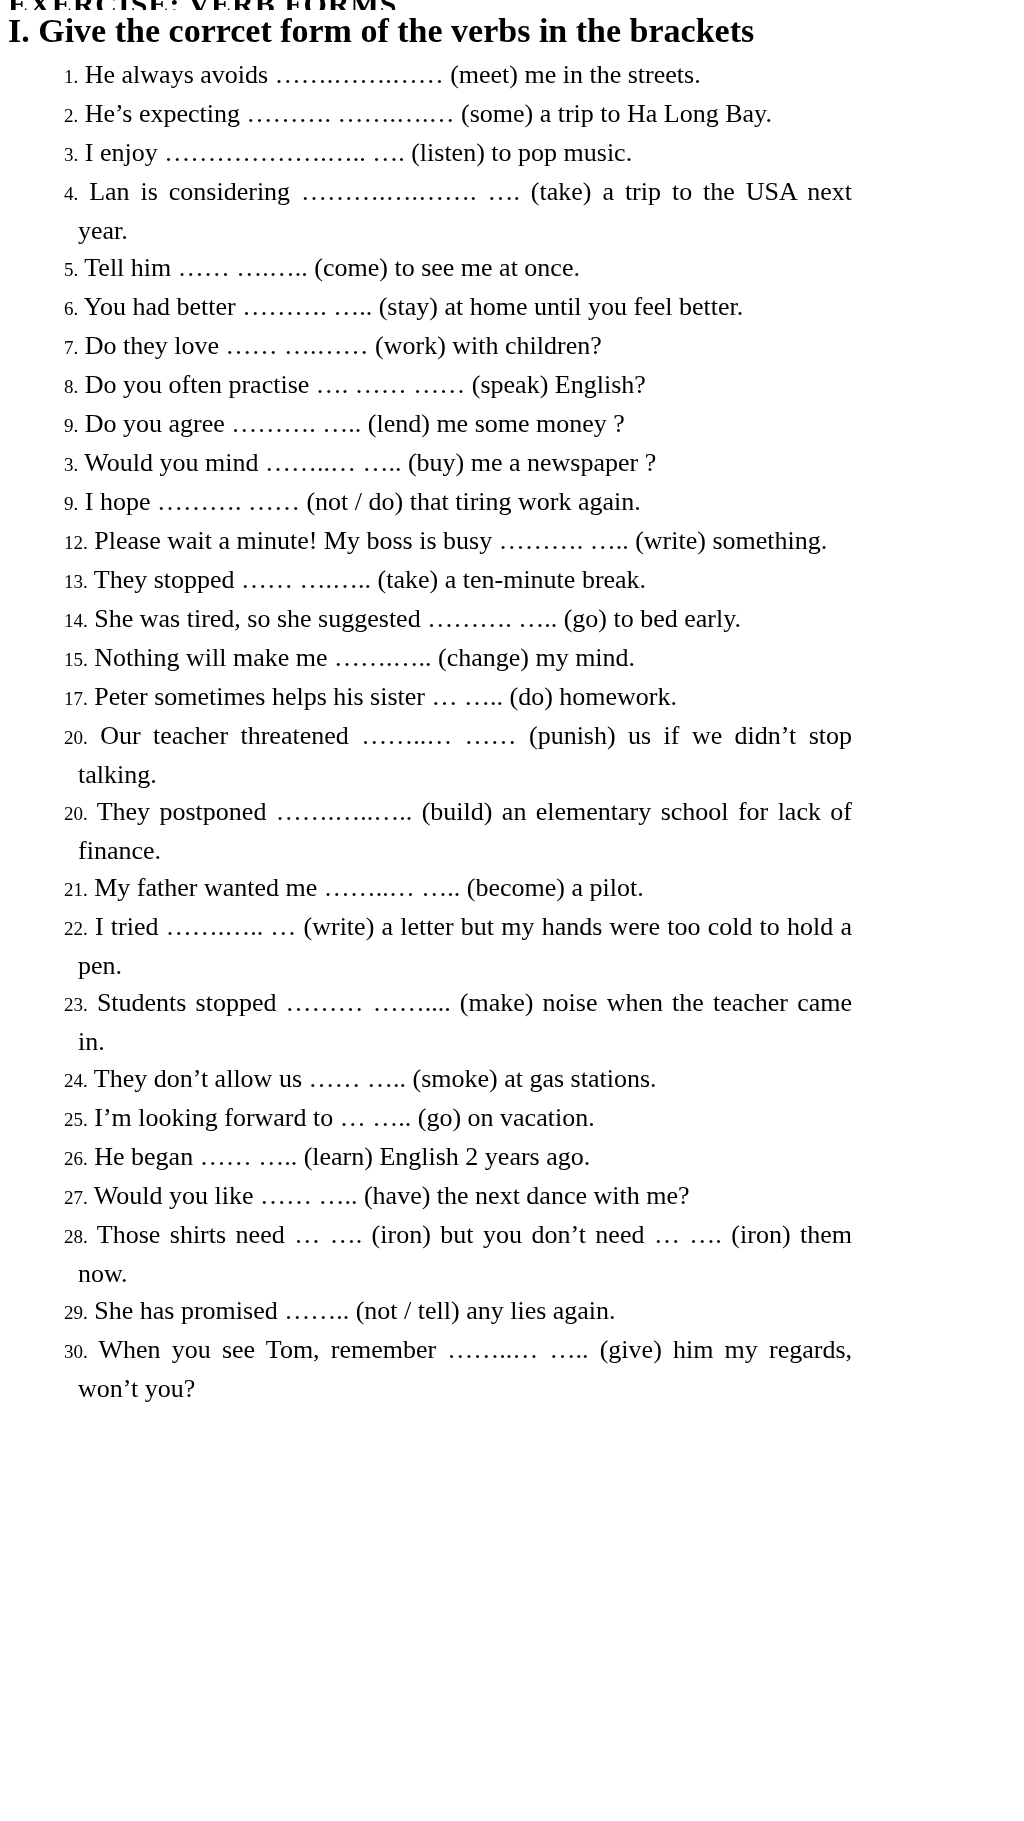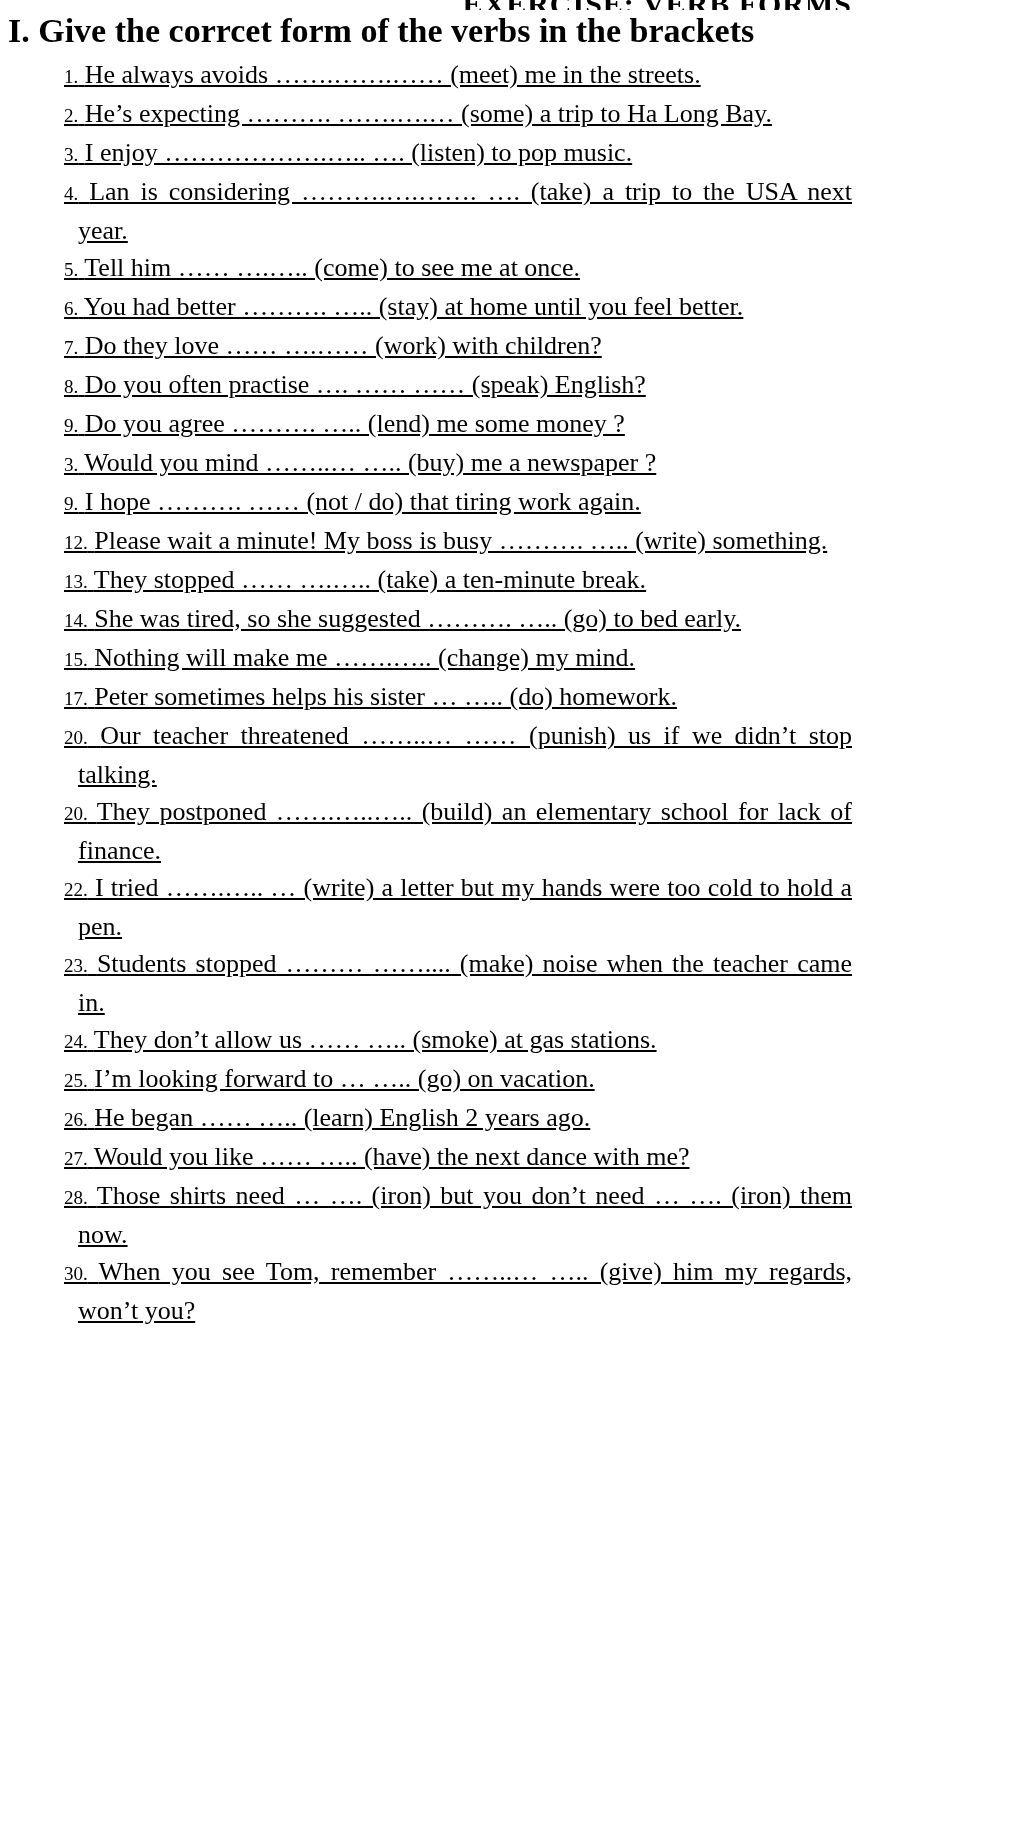--- a/index.html
+++ b/index.html
@@ -14,21 +14,21 @@
     min-height: 1821px;
     box-sizing: border-box;
     padding: 0 172px 24px 8px;
     background: #ffffff;
     overflow: hidden;
   }
   
   .clipped-title {
     height: 10px;
     overflow: hidden;
-    text-align: right;
+    text-align: left;
     position: relative;
   }
   .clipped-title span {
     display: inline-block;
     font-weight: bold;
     font-size: 30px;
     line-height: 30px;
     margin-top: -22px;
     letter-spacing: 1px;
     white-space: nowrap;
@@ -41,21 +41,20 @@
   }
   .list {
     font-size: 26px;
     line-height: 37px;
   }
   .item {
     padding-left: 70px;
     text-indent: -14px;
     text-align: justify;
     text-justify: inter-word;
-    text-decoration: underline;
   }
   .item .num {
     font-size: 19px;
   }
 </style>
 </head>
 <body>
 
 <div class="page">
 
@@ -77,23 +76,25 @@
       <div class="item"><span class="num">9.</span> <span class="txt">Do you agree ………. ….. (lend) me some money ?</span></div>
       <div class="item"><span class="num">3.</span> <span class="txt">Would you mind ……..… ….. (buy) me a newspaper ?</span></div>
       <div class="item"><span class="num">9.</span> <span class="txt">I hope ………. …… (not / do) that tiring work again.</span></div>
       <div class="item"><span class="num">12.</span> <span class="txt">Please wait a minute! My boss is busy ………. ….. (write) something.</span></div>
       <div class="item"><span class="num">13.</span> <span class="txt">They stopped …… ….….. (take) a ten-minute break.</span></div>
       <div class="item"><span class="num">14.</span> <span class="txt">She was tired, so she suggested ………. ….. (go) to bed early.</span></div>
       <div class="item"><span class="num">15.</span> <span class="txt">Nothing will make me …….….. (change) my mind.</span></div>
       <div class="item"><span class="num">17.</span> <span class="txt">Peter sometimes helps his sister … ….. (do) homework.</span></div>
       <div class="item"><span class="num">20.</span> <span class="txt">Our teacher threatened ……..… …… (punish) us if we didn’t stop talking.</span></div>
       <div class="item"><span class="num">20.</span> <span class="txt">They postponed …….…..….. (build) an elementary school for lack of finance.</span></div>
+      <div class="item"><span class="num">21.</span> <span class="txt">My father wanted me ……..… ….. (become) a pilot.</span></div>
       <div class="item"><span class="num">22.</span> <span class="txt">I tried …….….. … (write) a letter but my hands were too cold to hold a pen.</span></div>
       <div class="item"><span class="num">23.</span> <span class="txt">Students stopped  ……… …….... (make) noise when the teacher came in.</span></div>
       <div class="item"><span class="num">24.</span> <span class="txt">They don’t allow us …… ….. (smoke) at gas stations.</span></div>
       <div class="item"><span class="num">25.</span> <span class="txt">I’m looking forward to … ….. (go) on vacation.</span></div>
       <div class="item"><span class="num">26.</span> <span class="txt">He began …… ….. (learn) English 2 years ago.</span></div>
       <div class="item"><span class="num">27.</span> <span class="txt">Would you like …… ….. (have) the next dance with me?</span></div>
       <div class="item"><span class="num">28.</span> <span class="txt">Those shirts need … …. (iron) but you don’t need … …. (iron) them now.</span></div>
+      <div class="item"><span class="num">29.</span> <span class="txt">She has promised …….. (not / tell) any lies again.</span></div>
       <div class="item"><span class="num">30.</span> <span class="txt">When you see Tom, remember ……..… ….. (give) him my regards, won’t you?</span></div>
     </div>
 
 </div>
 
 </body></html>

